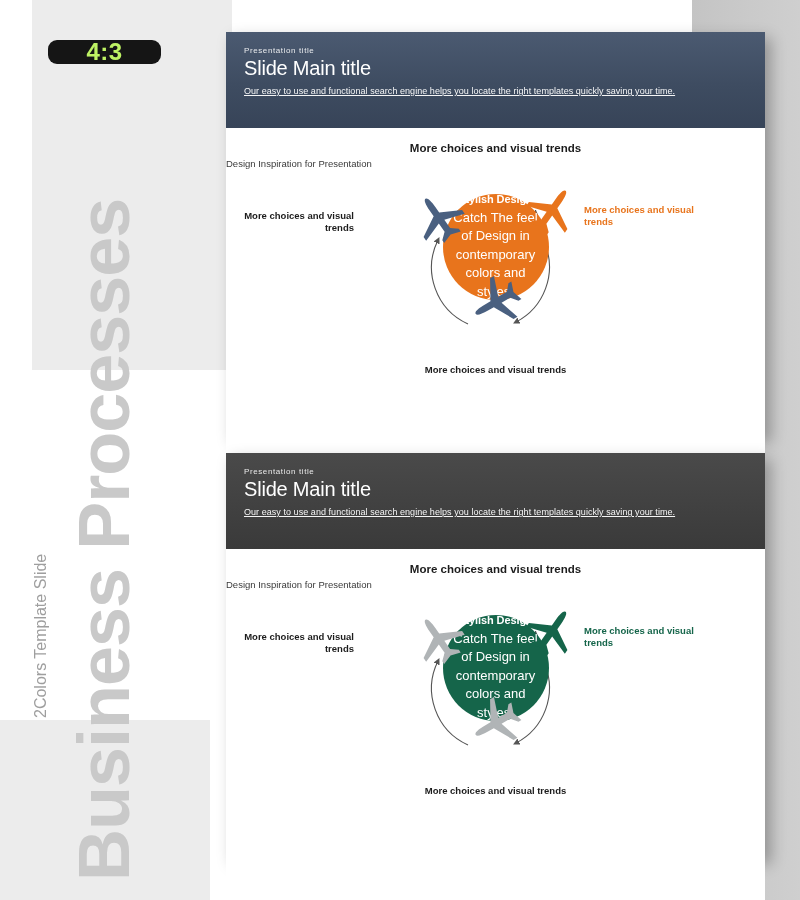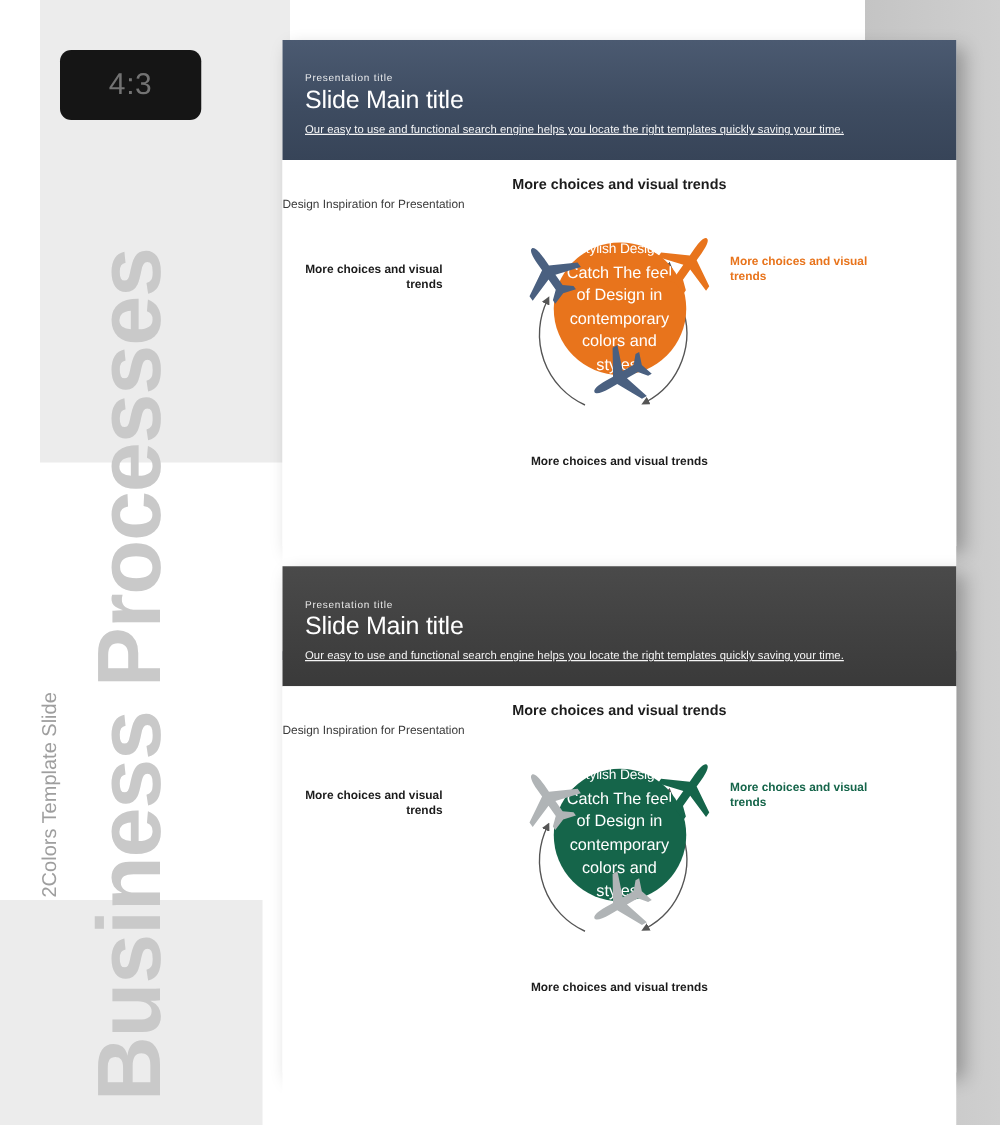--- a/index.html
+++ b/index.html
@@ -28,24 +28,24 @@
   .bg-panel-bottom{
     position:absolute;left:0;top:720px;width:210px;height:180px;
     background:#ececec;
   }
   .bg-white-strip{
     position:absolute;left:0;top:0;width:32px;height:900px;background:#fff;
   }
 
   
   .ratio-badge{
-    position:absolute;left:48px;top:40px;width:113px;height:56px;
+    position:absolute;left:48px;top:40px;width:113px;height:24px;
     background:#151515;border-radius:9px;
     display:flex;align-items:center;justify-content:center;
-    color:#737373;font-size:24px;font-weight:normal;letter-spacing:.5px;
+    color:#bef264;font-size:24px;font-weight:bold;letter-spacing:.5px;
   }
 
   
   .side-title{
     position:absolute;
     left:-176px; top:560px;
     width:560px;
     transform:rotate(-90deg);
     transform-origin:center center;
     font-size:72px;font-weight:bold;color:#c9c9c9;
@@ -65,21 +65,21 @@
   .slide{
     position:absolute;left:226px;width:539px;height:405px;
     background:#ffffff;
     box-shadow:6px 6px 14px rgba(0,0,0,.28);
   }
   #slide-1{top:32px;}
   #slide-2{top:453px;}
 
   .slide-header{
     height:96px;width:100%;box-sizing:border-box;
-    padding:26px 18px 0 18px;color:#fff;
+    padding:14px 18px 0 18px;color:#fff;
     position:relative;
   }
   .hdr-navy{background:linear-gradient(180deg,#4b5a71 0%,#3e4c61 55%,#374458 100%);}
   .hdr-dark{background:linear-gradient(180deg,#4a4a4a 0%,#414141 55%,#3a3a3a 100%);}
 
   .hdr-eyebrow{font-size:8px;letter-spacing:.6px;opacity:.88;margin:0 0 2px 0;}
   .hdr-title{font-size:20px;font-weight:normal;margin:0 0 6px 0;letter-spacing:-.2px;}
   .hdr-sub{font-size:9px;margin:0;opacity:.95;letter-spacing:.05px;text-decoration:underline;}
 
   .slide-body{position:relative;height:400px;background:#fff;}
@@ -101,21 +101,21 @@
   .dia-wrap{position:absolute;left:0;top:46px;width:100%;height:250px;}
 
   .center-circle{
     position:absolute;left:50%;top:20px;margin-left:-53px;
     width:106px;height:106px;border-radius:50%;
     display:flex;flex-direction:column;align-items:center;justify-content:center;
     box-sizing:border-box;text-align:center;color:#fff;
   }
   .cc-orange{background:#e8741c;}
   .cc-green{background:#15654a;}
-  .cc-title{font-size:11px;font-weight:normal;margin-bottom:4px;letter-spacing:-.1px;}
+  .cc-title{font-size:11px;font-weight:bold;margin-bottom:4px;letter-spacing:-.1px;}
   .cc-body{font-size:13px;line-height:1.42;padding:0 10px;}
 
   .arcs{position:absolute;left:50%;top:0;margin-left:-90px;width:180px;height:180px;}
 
   .plane{position:absolute;width:56px;height:56px;}
   .plane-tl{left:50%;margin-left:-85px;top:16px;}
   .plane-tr{left:50%;margin-left:28px;top:8px;}
   .plane-bt{left:50%;margin-left:-28px;top:100px;}
 
   .lbl{position:absolute;font-size:9.5px;font-weight:bold;line-height:1.3;}

